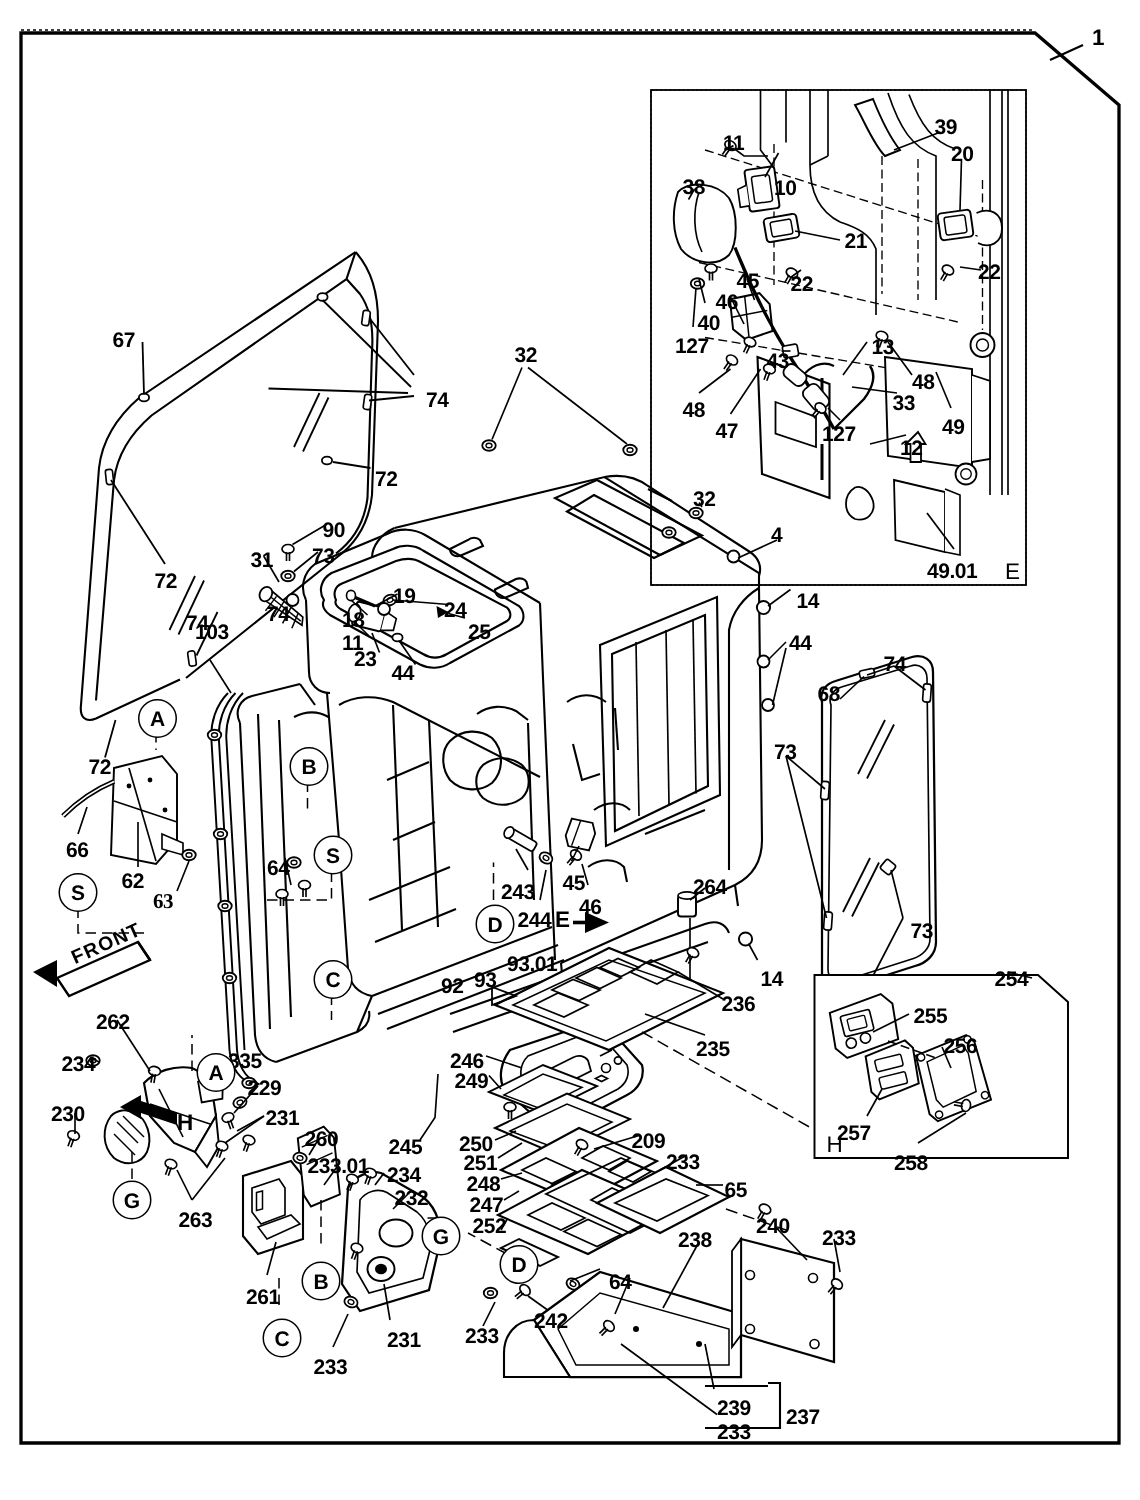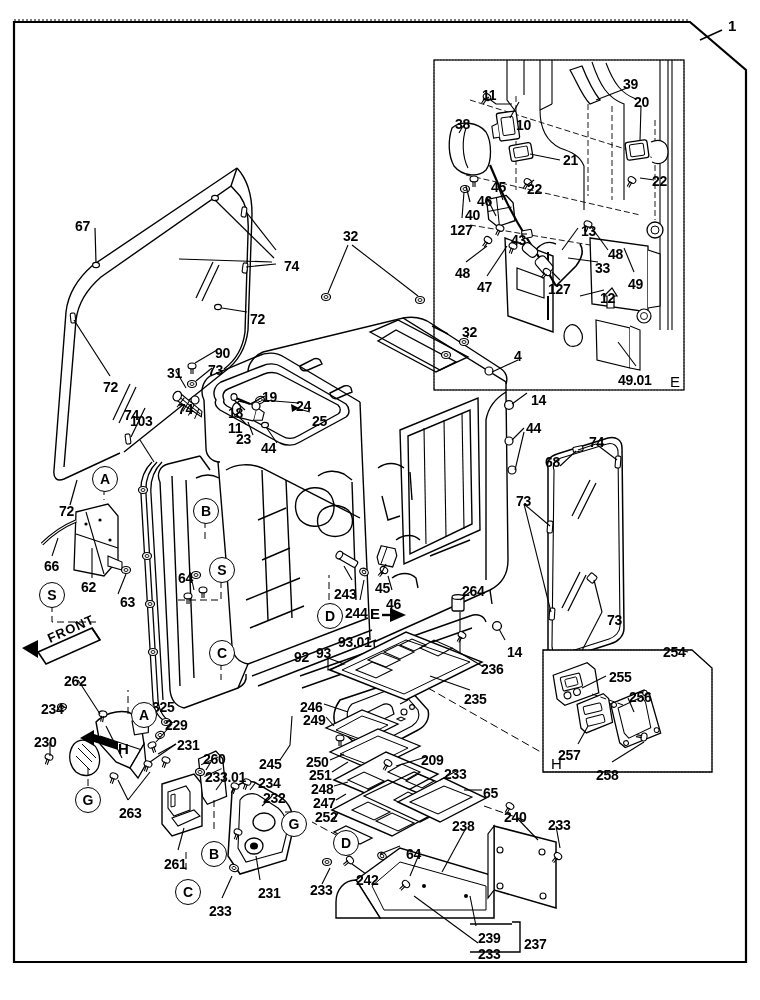--- a/index.html
+++ b/index.html
@@ -863,21 +863,21 @@
       <div class="lbl" style="left: 262px; top: 390px;">19</div>
       <div class="lbl" style="left: 228px; top: 406px;">18</div>
       <div class="lbl" style="left: 228px; top: 421px;">11</div>
       <div class="lbl" style="left: 236px; top: 432px;">23</div>
       <div class="lbl" style="left: 296px; top: 399px;">24</div>
       <div class="lbl" style="left: 312px; top: 414px;">25</div>
       <div class="lbl" style="left: 261px; top: 441px;">44</div>
       <div class="lbl" style="left: 130px; top: 414px;">103</div>
       <div class="lbl" style="left: 44px; top: 559px;">66</div>
       <div class="lbl" style="left: 81px; top: 580px;">62</div>
-      <div class="lbl" style="left: 120px; top: 595px;">63</div>
+      <div class="lbl" style="left: 102px; top: 595px; font-family: Liberation Serif, serif;">63</div>
       <div class="lbl" style="left: 178px; top: 571px;">64</div>
       <div class="lbl" style="left: 334px; top: 587px;">243</div>
       <div class="lbl" style="left: 345px; top: 606px;">244</div>
       <div class="lbl" style="left: 375px; top: 581px;">45</div>
       <div class="lbl" style="left: 386px; top: 597px;">46</div>
       <div class="lbl" style="left: 462px; top: 584px;">264</div>
       <div class="lbl" style="left: 507px; top: 645px;">14</div>
       <div class="lbl" style="left: 545px; top: 455px;">68</div>
       <div class="lbl" style="left: 516px; top: 494px;">73</div>
       <div class="lbl" style="left: 607px; top: 613px;">73</div>
@@ -903,21 +903,21 @@
       <div class="lbl" style="left: 548px; top: 818px;">233</div>
       <div class="lbl" style="left: 406px; top: 847px;">64</div>
       <div class="lbl" style="left: 356px; top: 873px;">242</div>
       <div class="lbl" style="left: 310px; top: 883px;">233</div>
       <div class="lbl" style="left: 478px; top: 931px;">239</div>
       <div class="lbl" style="left: 478px; top: 947px;">233</div>
       <div class="lbl" style="left: 524px; top: 937px;">237</div>
       <div class="lbl" style="left: 64px; top: 674px;">262</div>
       <div class="lbl" style="left: 41px; top: 702px;">234</div>
       <div class="lbl" style="left: 34px; top: 735px;">230</div>
-      <div class="lbl" style="left: 152px; top: 700px;">325</div>
+      <div class="lbl" style="left: 152px; top: 700px;">335</div>
       <div class="lbl" style="left: 165px; top: 718px;">229</div>
       <div class="lbl" style="left: 177px; top: 738px;">231</div>
       <div class="lbl" style="left: 119px; top: 806px;">263</div>
       <div class="lbl" style="left: 203px; top: 752px;">260</div>
       <div class="lbl" style="left: 205px; top: 770px;">233.01</div>
       <div class="lbl" style="left: 258px; top: 776px;">234</div>
       <div class="lbl" style="left: 263px; top: 791px;">232</div>
       <div class="lbl" style="left: 164px; top: 857px;">261</div>
       <div class="lbl" style="left: 258px; top: 886px;">231</div>
       <div class="lbl" style="left: 209px; top: 904px;">233</div>

